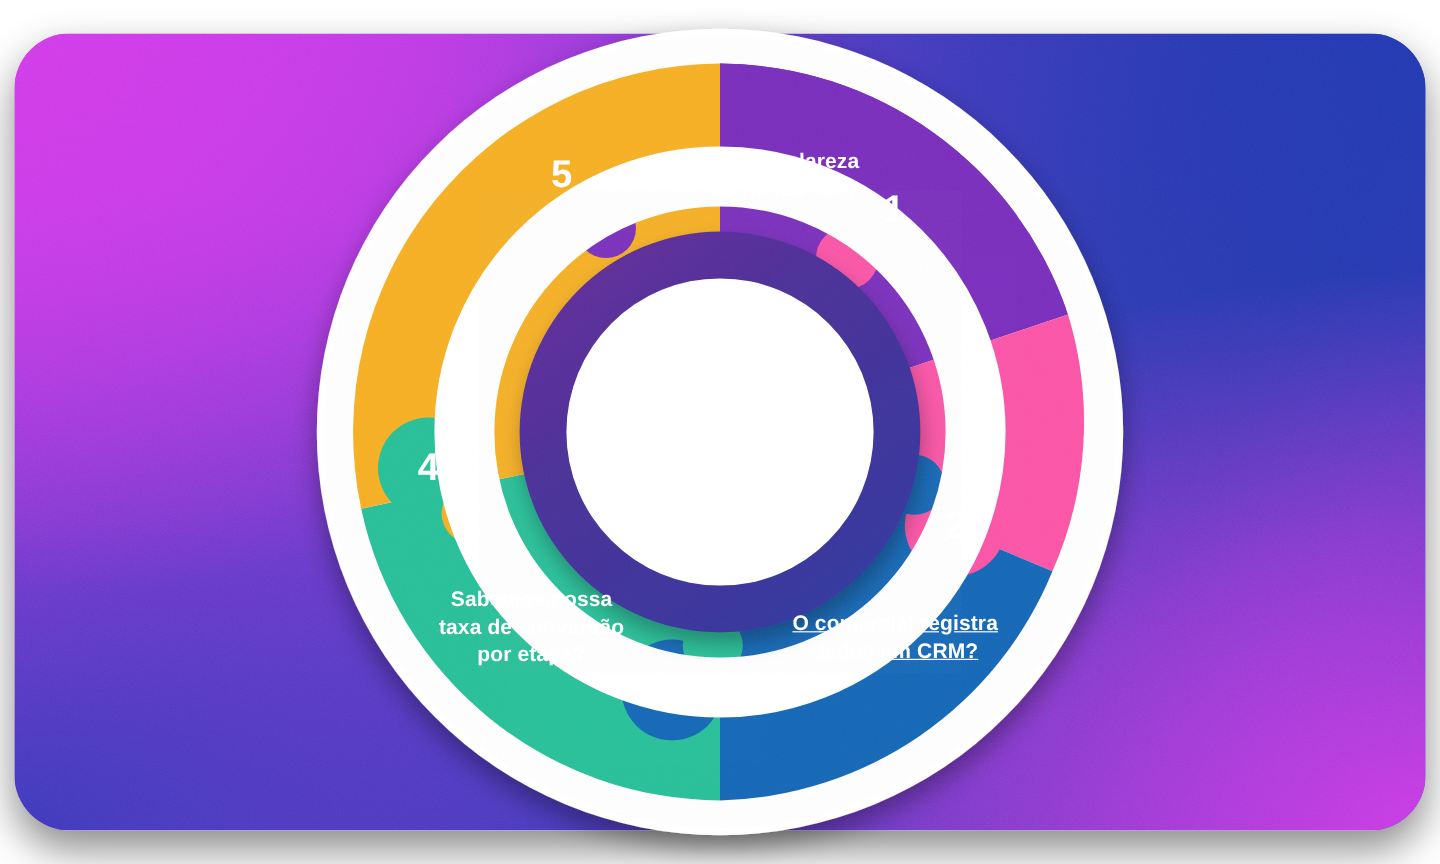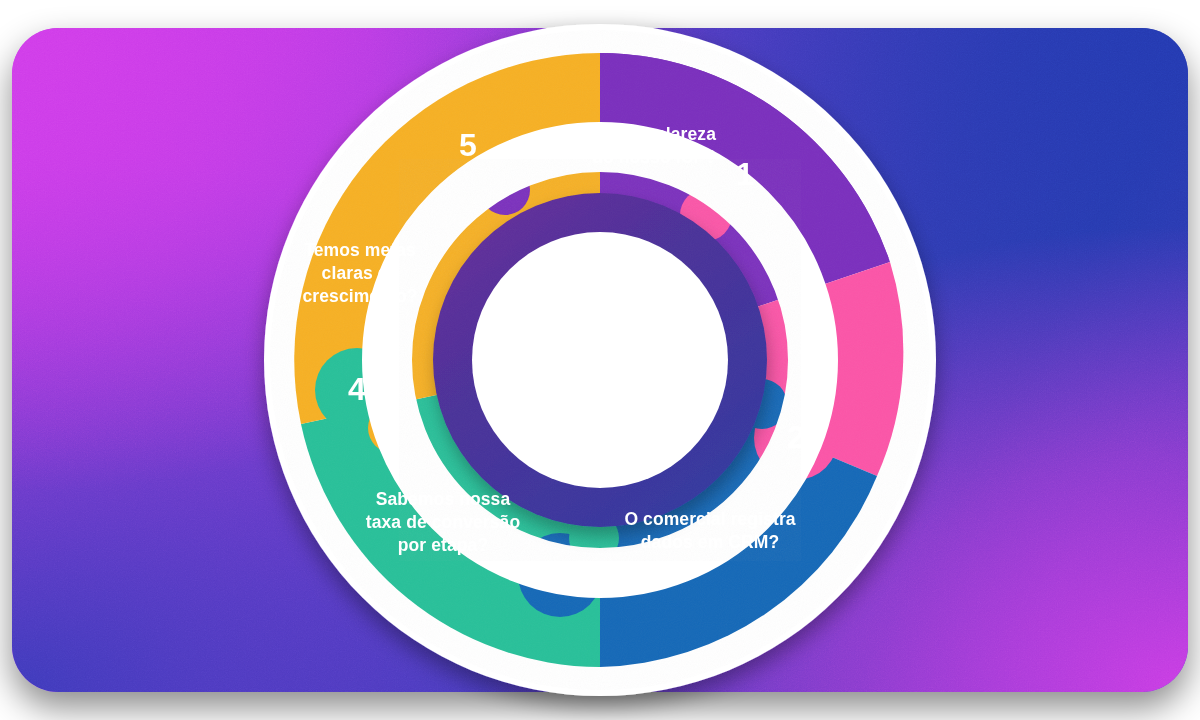--- a/index.html
+++ b/index.html
@@ -188,30 +188,27 @@
       <circle cx="600" cy="360" r="167" fill="url(#hubRing)" filter="url(#hubShadow)"></circle>
       <circle cx="600" cy="360" r="167" fill="#000000" opacity="0.05" filter="url(#grain2)"></circle>
 
       <circle cx="600" cy="360" r="128" fill="#FFFFFF"></circle>
     </svg>
 
     <div class="seg-label" style="left:596px; top:123px; width:240px; transform:translate(-50%,0);text-align:right;">Temos clareza
 do nosso ICP?</div>
 
 
-    <div class="seg-label" style="left:710px; top:508px; width:230px; transform:translate(-50%,0);">O comercial registra
+    <div class="seg-label" style="left:746px; top:508px; width:230px; transform:translate(-50%,0);text-decoration:underline;">O comercial registra
 dados em CRM?</div>
 
     <div class="seg-label" style="left:443px; top:488px; width:230px; transform:translate(-50%,0);">Sabemos nossa
 taxa de conversão
 por etapa?</div>
 
-    <div class="seg-label" style="left:360px; top:239px; width:200px; transform:translate(-50%,0);">Temos metas
-claras de
-crescimento?</div>
 
     <div class="badge-num" style="left:745px; top:158px; transform:translate(-50%,0);">1</div>
 
     <div class="badge-num" style="left:796px; top:421px; transform:translate(-50%,0);">2</div>
 
     <div class="badge-num" style="left:560px; top:558px; transform:translate(-50%,0);">3</div>
 
     <div class="badge-num" style="left:357px; top:373px; transform:translate(-50%,0);">4</div>
 
     <div class="badge-num" style="left:468px; top:129px; transform:translate(-50%,0);">5</div>

